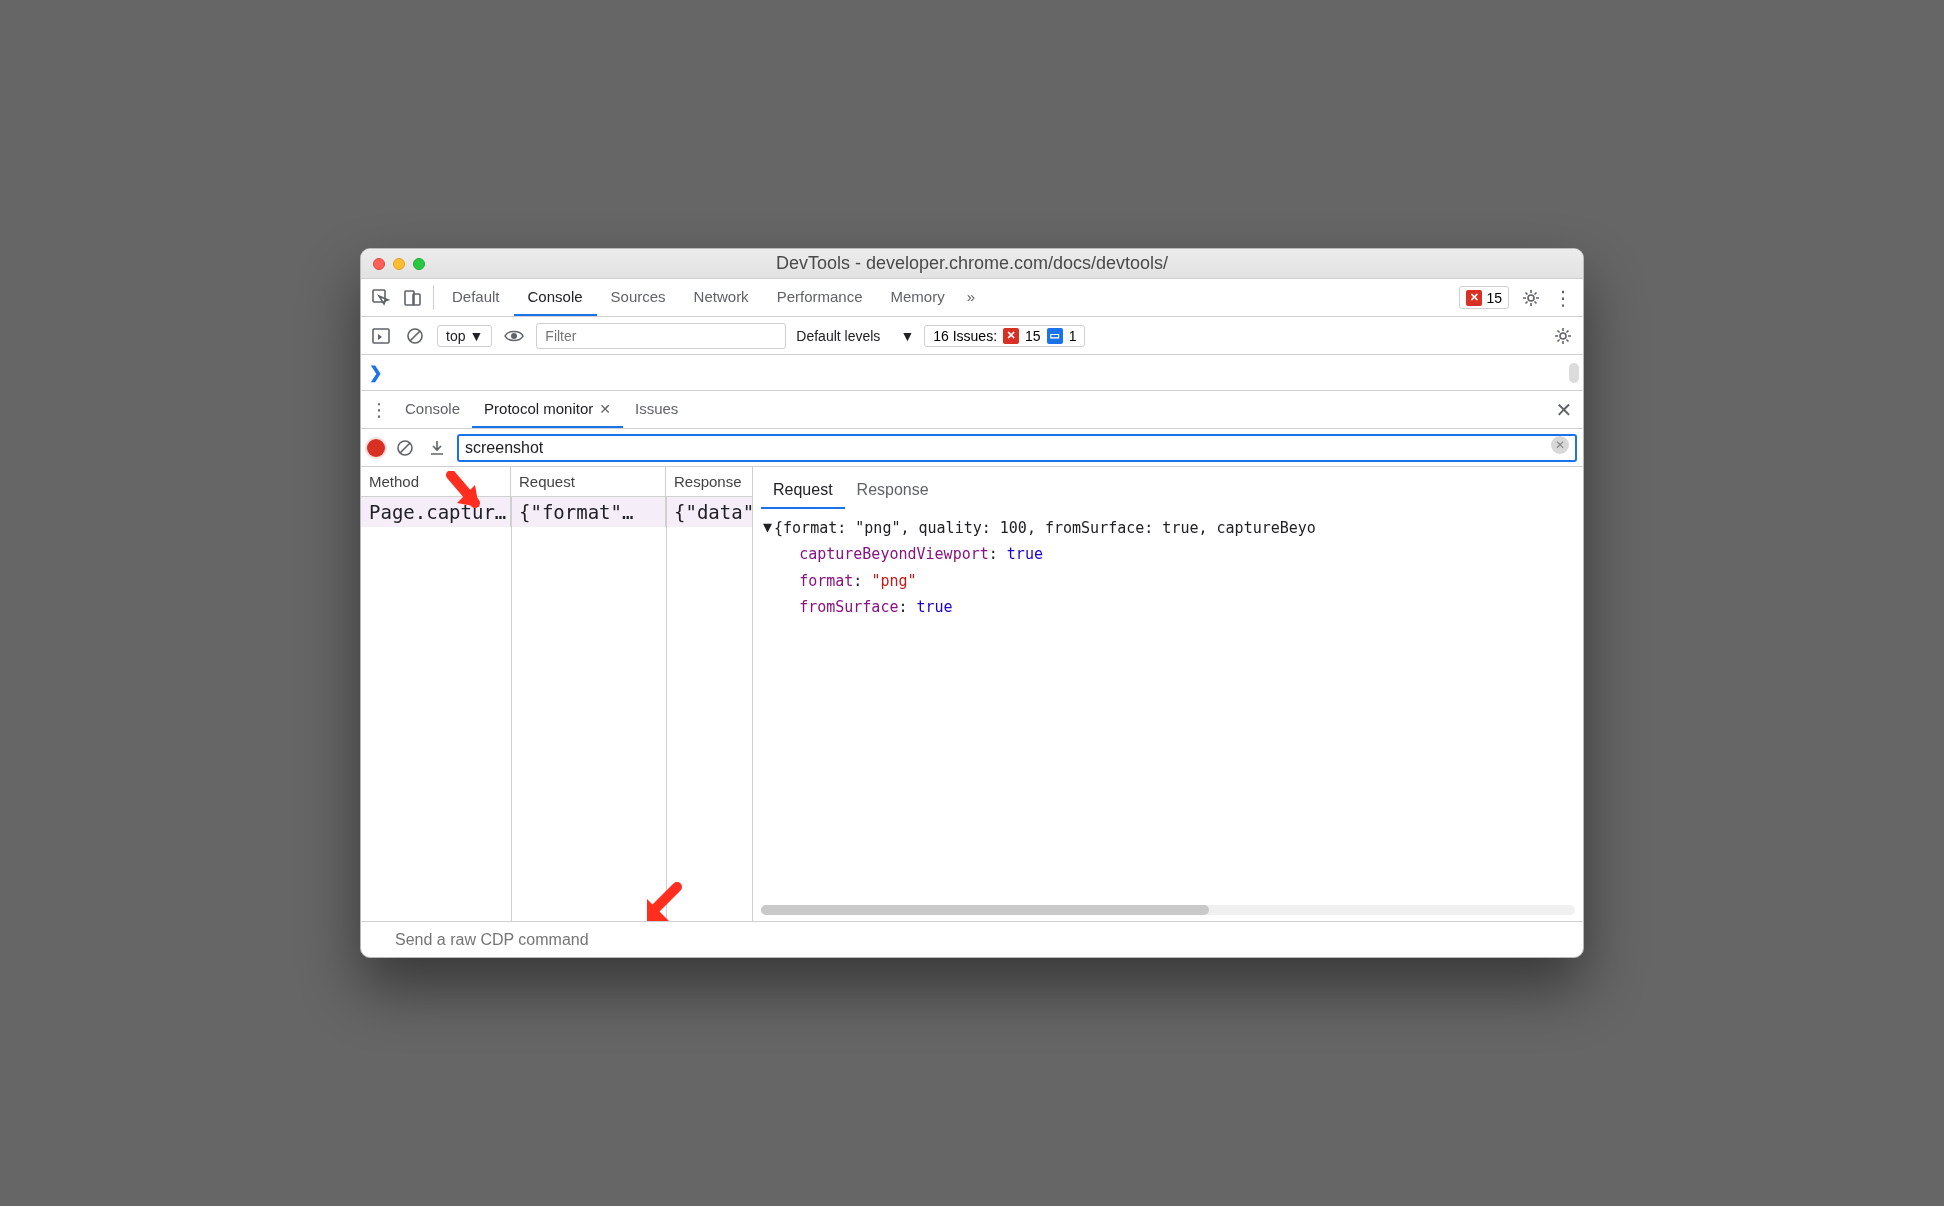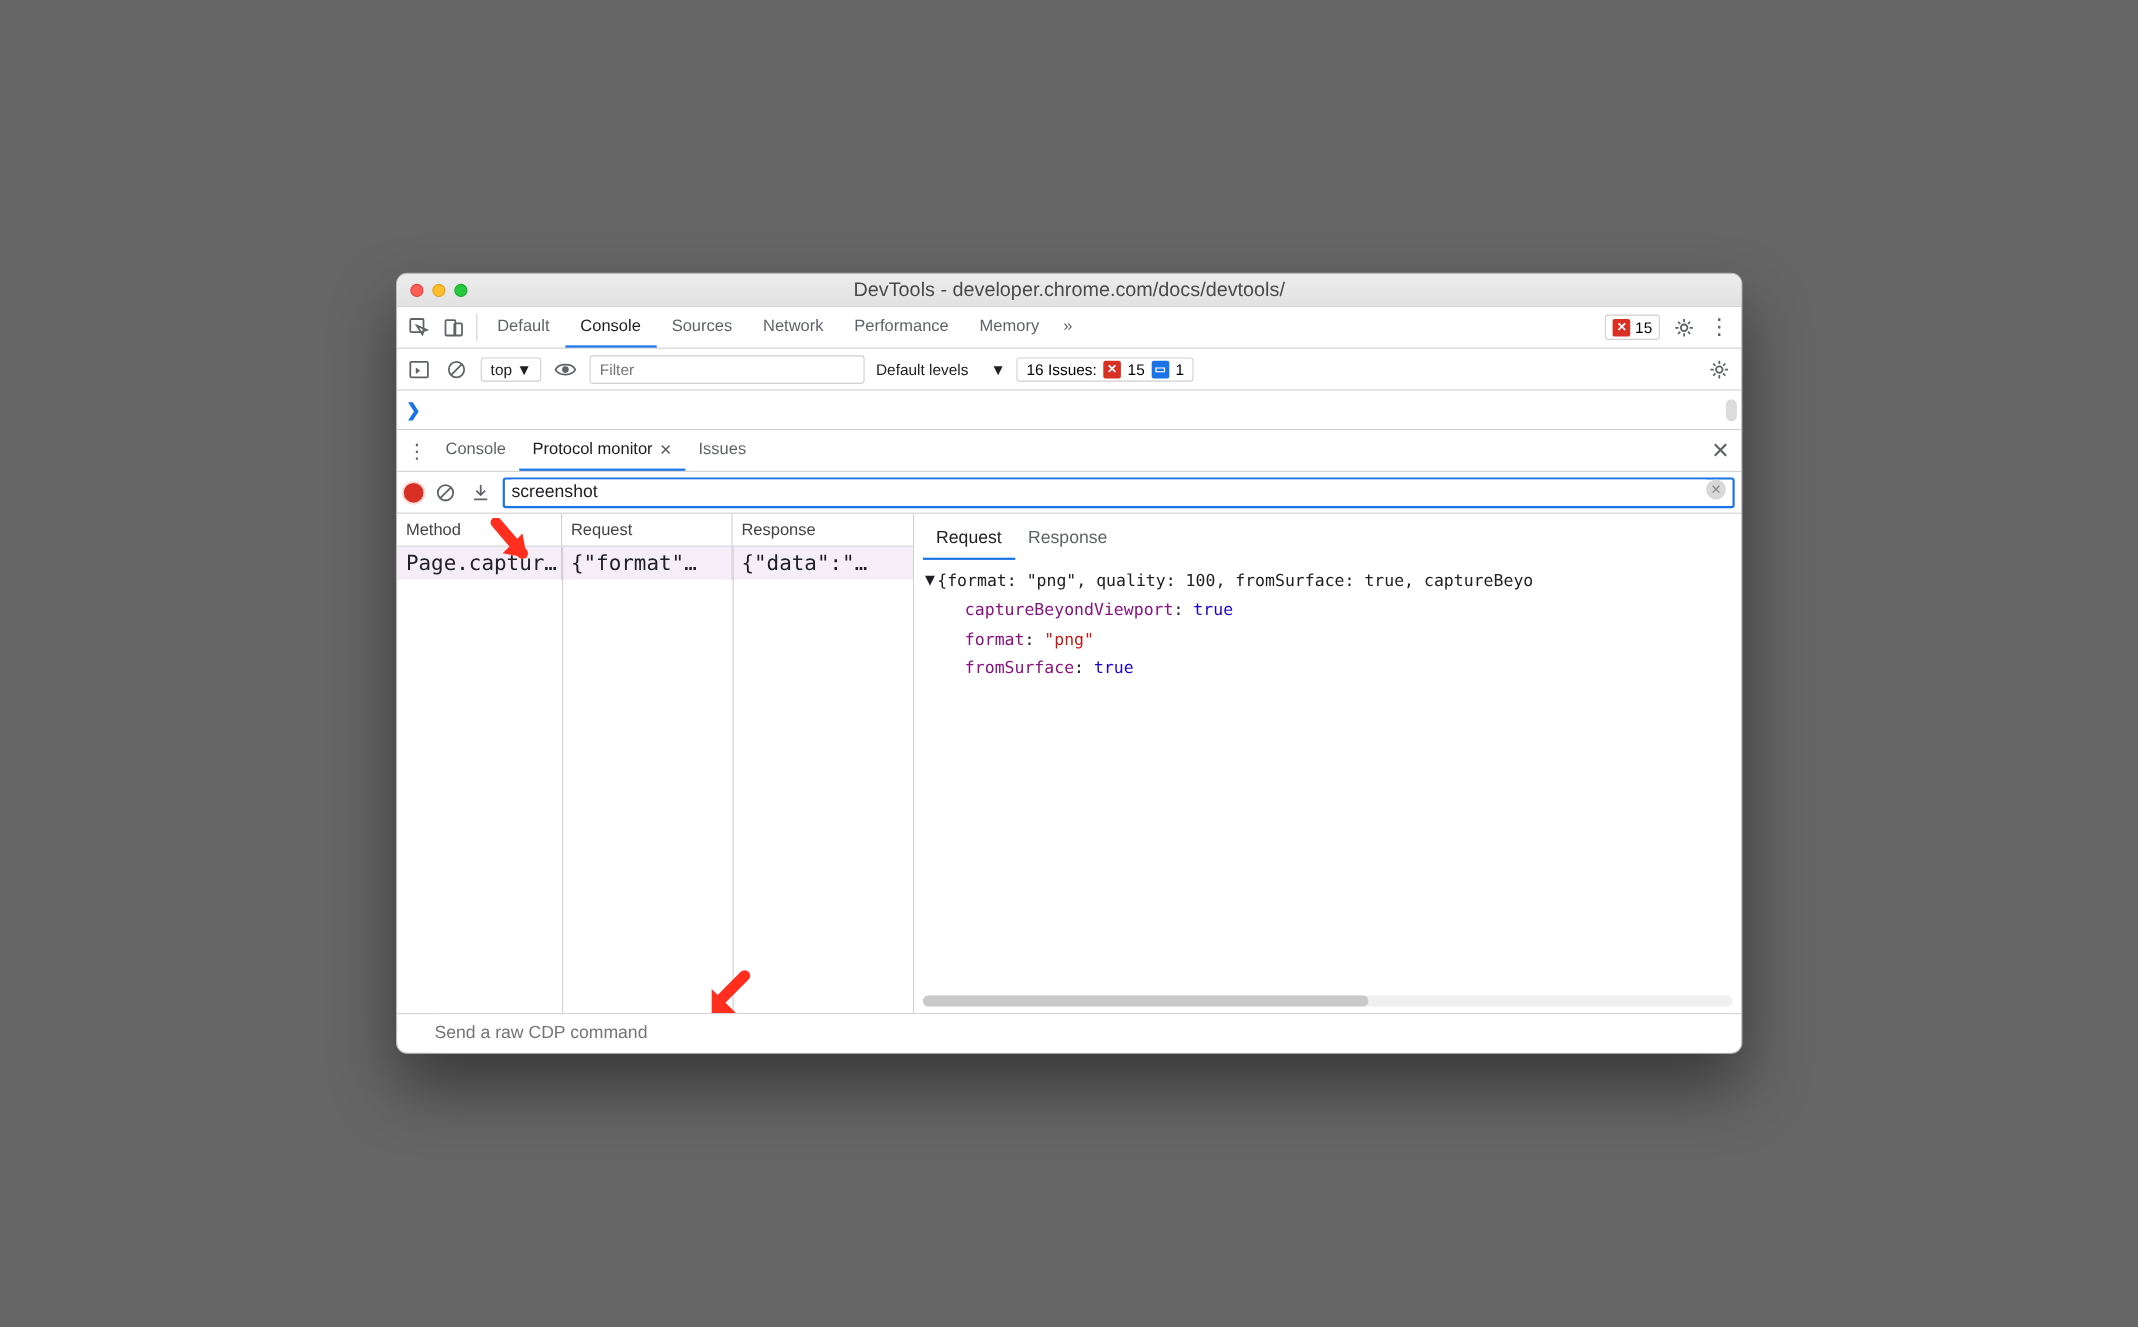--- a/index.html
+++ b/index.html
@@ -86,21 +86,21 @@
   
   .pmbar { height: 38px; border-bottom: 1px solid #d0d0d0; display:flex; align-items:center; gap:8px; padding:0 6px; flex-shrink:0; }
   .recdot { width:18px; height:18px; background:#d93025; border-radius:50%; box-shadow: 0 0 0 2px rgba(217,48,37,0.15); }
   .pmbar .ib { width:24px; height:24px; display:flex; align-items:center; justify-content:center; color:#5f6368; }
   .searchwrap { flex:1; display:flex; border:2px solid #1a73e8; border-radius:3px; height:28px; padding:0 6px; background:#fff; }
   .searchwrap input { flex:1; border:none; outline:none; font-size:16px; color:#202124; }
   .clearx { width:18px; height:18px; background:#d8d8d8; border-radius:50%; color:#888; display:flex; align-items:center; justify-content:center; font-size:12px; }
 
   
   .mainsplit { flex:1; display:flex; overflow:hidden; }
-  .leftpan { width: 470px; border-right:1px solid #d0d0d0; display:flex; flex-direction:column; overflow:hidden; }
+  .leftpan { width: 392px; border-right:1px solid #d0d0d0; display:flex; flex-direction:column; overflow:hidden; }
   .colhdr { display:flex; height:30px; border-bottom:1px solid #d0d0d0; background:#fff; }
   .colhdr > div { padding:4px 8px; font-size:15px; color:#444; display:flex; align-items:center; }
   .c1 { width: 150px; border-right:1px solid #d0d0d0; }
   .c2 { width: 155px; border-right:1px solid #d0d0d0; }
   .c3 { flex:1; }
   .tbody { flex:1; overflow:hidden; position:relative; }
   .trow { display:flex; height:30px; background:#f5eef9; }
   .trow > div { padding:4px 8px; font-size:19px; color:#202124; font-family: Menlo, monospace; white-space:nowrap; overflow:hidden; text-overflow:ellipsis; display:flex; align-items:center; }
   .vdiv { position:absolute; top:0; bottom:0; width:1px; background:#d0d0d0; }
 

